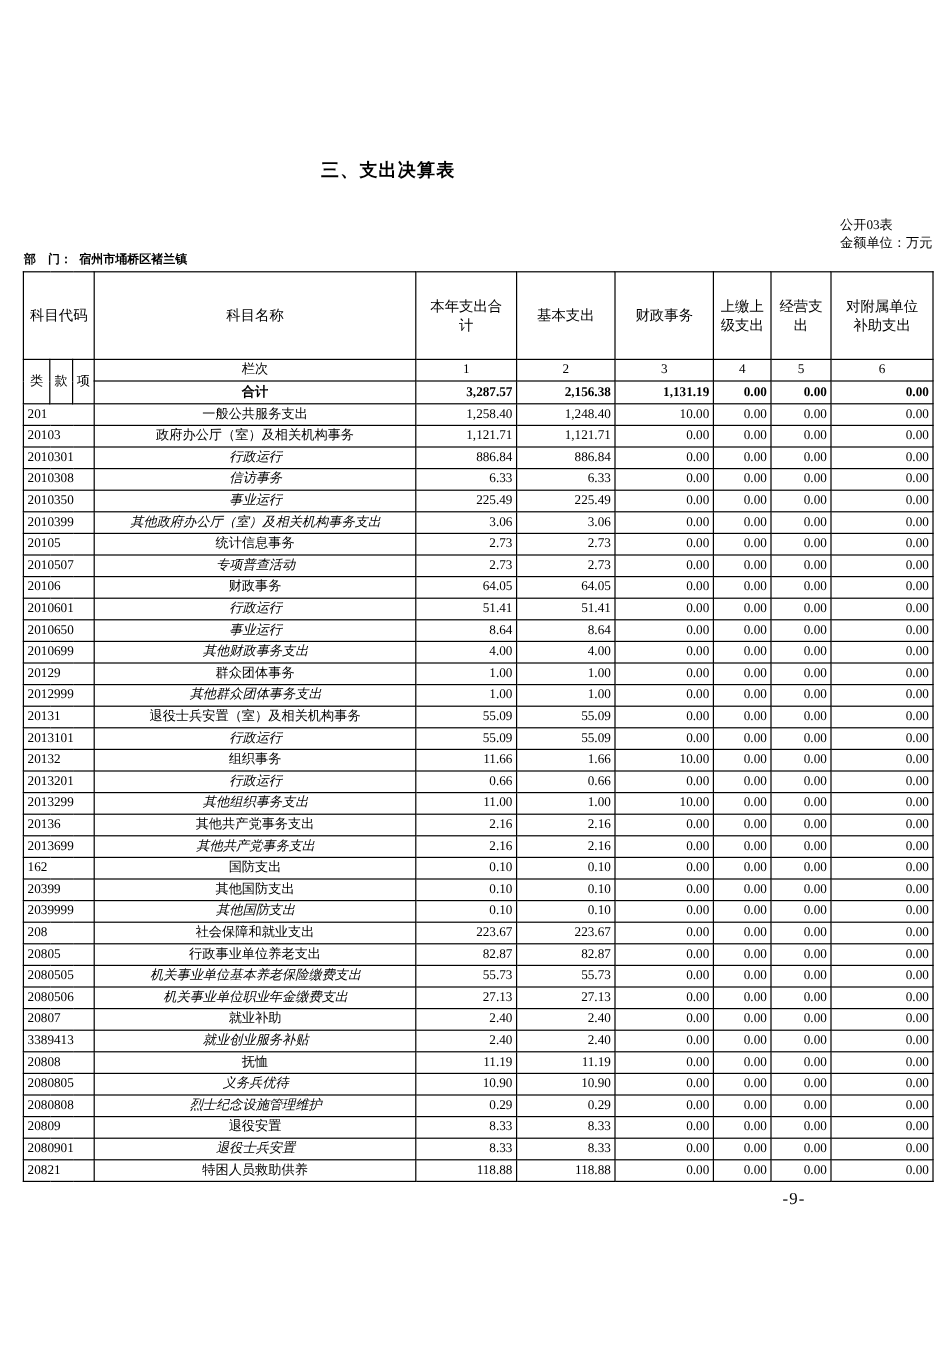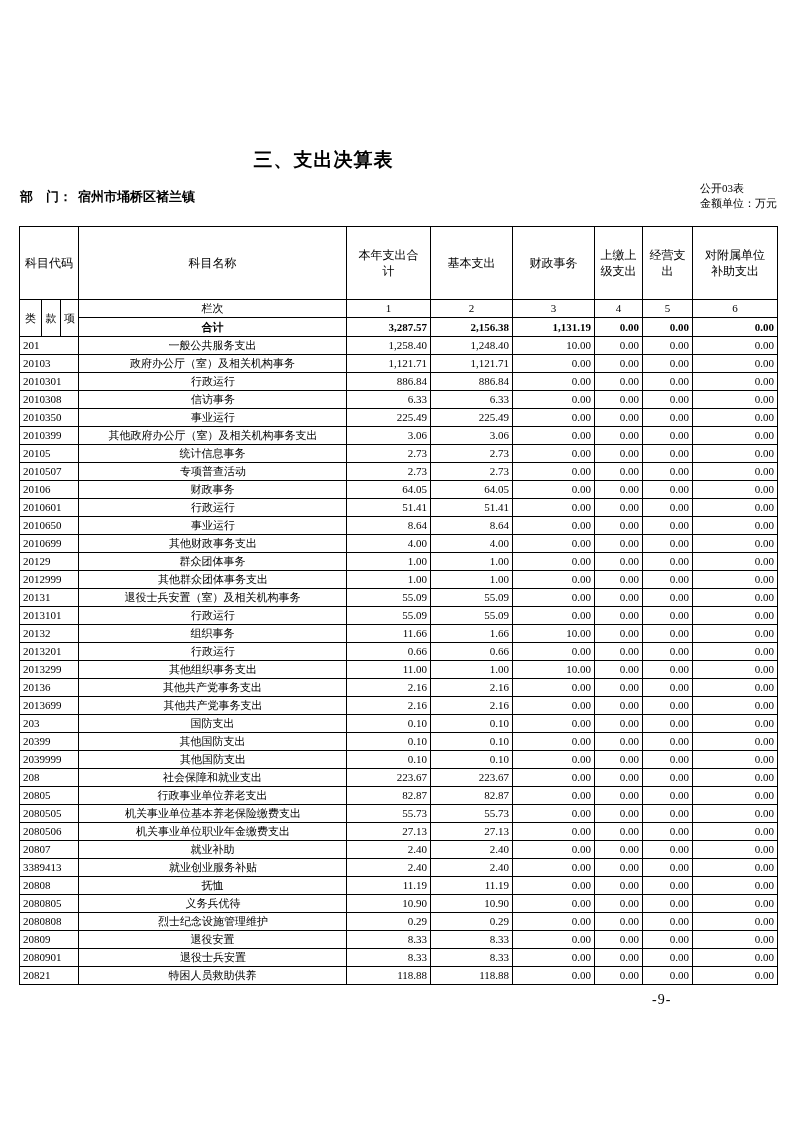--- a/index.html
+++ b/index.html
@@ -2,30 +2,30 @@
 <html><head>
 <meta charset="utf-8">
 <style>
   html,body { margin:0; padding:0; background:#fff; }
   .page {
     position:relative; width:793px; height:1122px; background:#ffffff;
     font-family:"Liberation Serif","DejaVu Serif",serif; color:#000;
     overflow:hidden;
   }
   .title {
-    position:absolute; top:147px; left:0; width:647px; text-align:center;
+    position:absolute; top:133px; left:0; width:647px; text-align:center;
     font-family:"DejaVu Sans","Liberation Sans",sans-serif;
-    font-size:19px; font-weight:bold; letter-spacing:1px;
+    font-size:15px; font-weight:bold; letter-spacing:1px;
   }
   .meta-right {
     position:absolute; top:181px; right:16px; text-align:left;
     font-size:11px; line-height:15px;
   }
   .dept-line {
-    position:absolute; top:188px; left:20px; font-size:13px; font-weight:bold;
+    position:absolute; top:209px; left:20px; font-size:10px; font-weight:bold;
     font-family:"DejaVu Sans","Liberation Sans",sans-serif;
   }
   .dept-line .dept-value { margin-left:6px; }
   table.main {
     position:absolute; top:226px; left:19px; width:758px;
     border-collapse:collapse; table-layout:fixed;
   }
   table.main td {
     border:1px solid #000; padding:0 3px; overflow:hidden;
     font-size:11px; line-height:17px; word-break:break-all;
@@ -35,21 +35,21 @@
     font-size:12px; line-height:16px; white-space:pre-line; padding:0 2px;
   }
   tr.lanci td { height:17px; text-align:center; }
   tr.total td { height:18px; font-weight:bold; }
   tr.total td.lbl { text-align:center; }
   tr.total td.num { }
   td.subhdr { text-align:center; vertical-align:middle; font-size:12px; padding:0 1px; }
   tr.datarow td { height:17px; }
   td.code { text-align:left; font-size:11px; letter-spacing:0;margin-left:20px; }
   td.name { text-align:center; white-space:nowrap; }
-  td.name.ind1 { padding-left:4px; }
+  td.name.ind1 { padding-left:4px;font-style:italic; }
   td.num { text-align:right; font-variant-numeric:tabular-nums; }
   .page-num {
     position:absolute; top:992px; left:652px; font-size:14px; letter-spacing:1px;
   }
 </style>
 </head>
 <body>
 
 <div class="page">
 
@@ -317,21 +317,21 @@
           <td colspan="3" class="code">2013699</td>
           <td class="name ind1">其他共产党事务支出</td>
           <td class="num">2.16</td>
           <td class="num">2.16</td>
           <td class="num">0.00</td>
           <td class="num">0.00</td>
           <td class="num">0.00</td>
           <td class="num">0.00</td>
         </tr>
         <tr class="datarow">
-          <td colspan="3" class="code">203</td>
+          <td colspan="3" class="code">162</td>
           <td class="name">国防支出</td>
           <td class="num">0.10</td>
           <td class="num">0.10</td>
           <td class="num">0.00</td>
           <td class="num">0.00</td>
           <td class="num">0.00</td>
           <td class="num">0.00</td>
         </tr>
         <tr class="datarow">
           <td colspan="3" class="code">20399</td>

